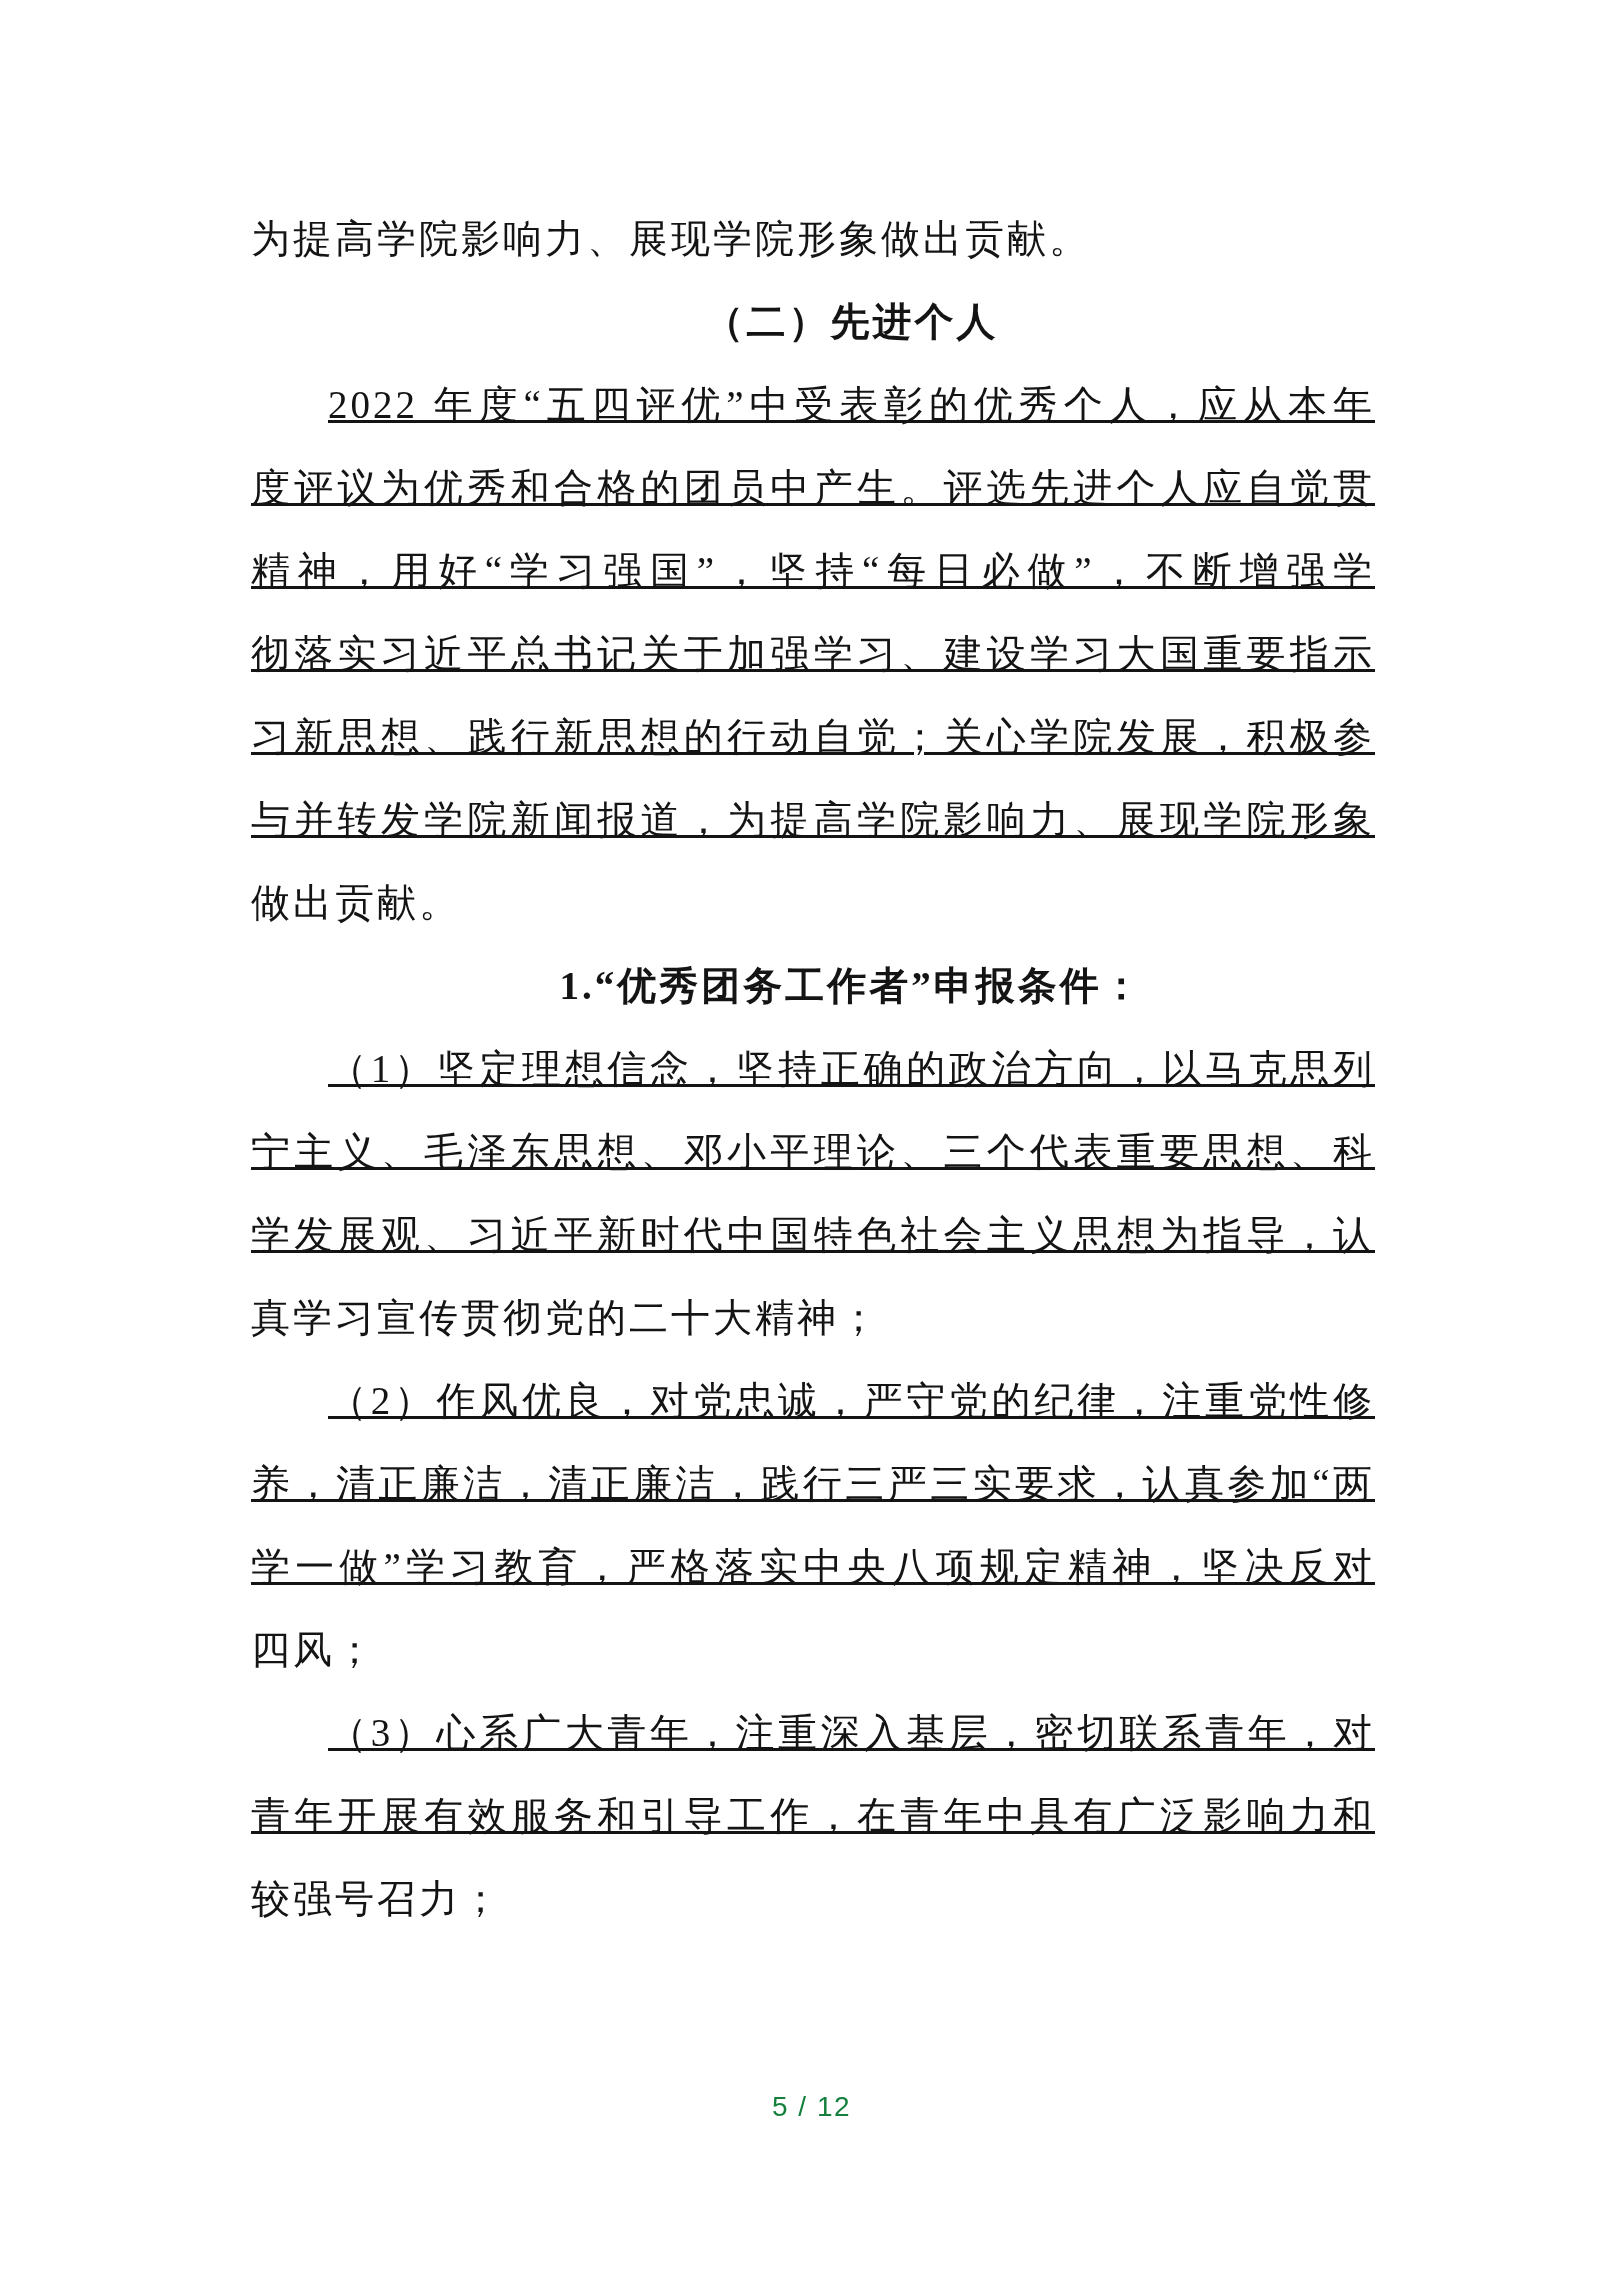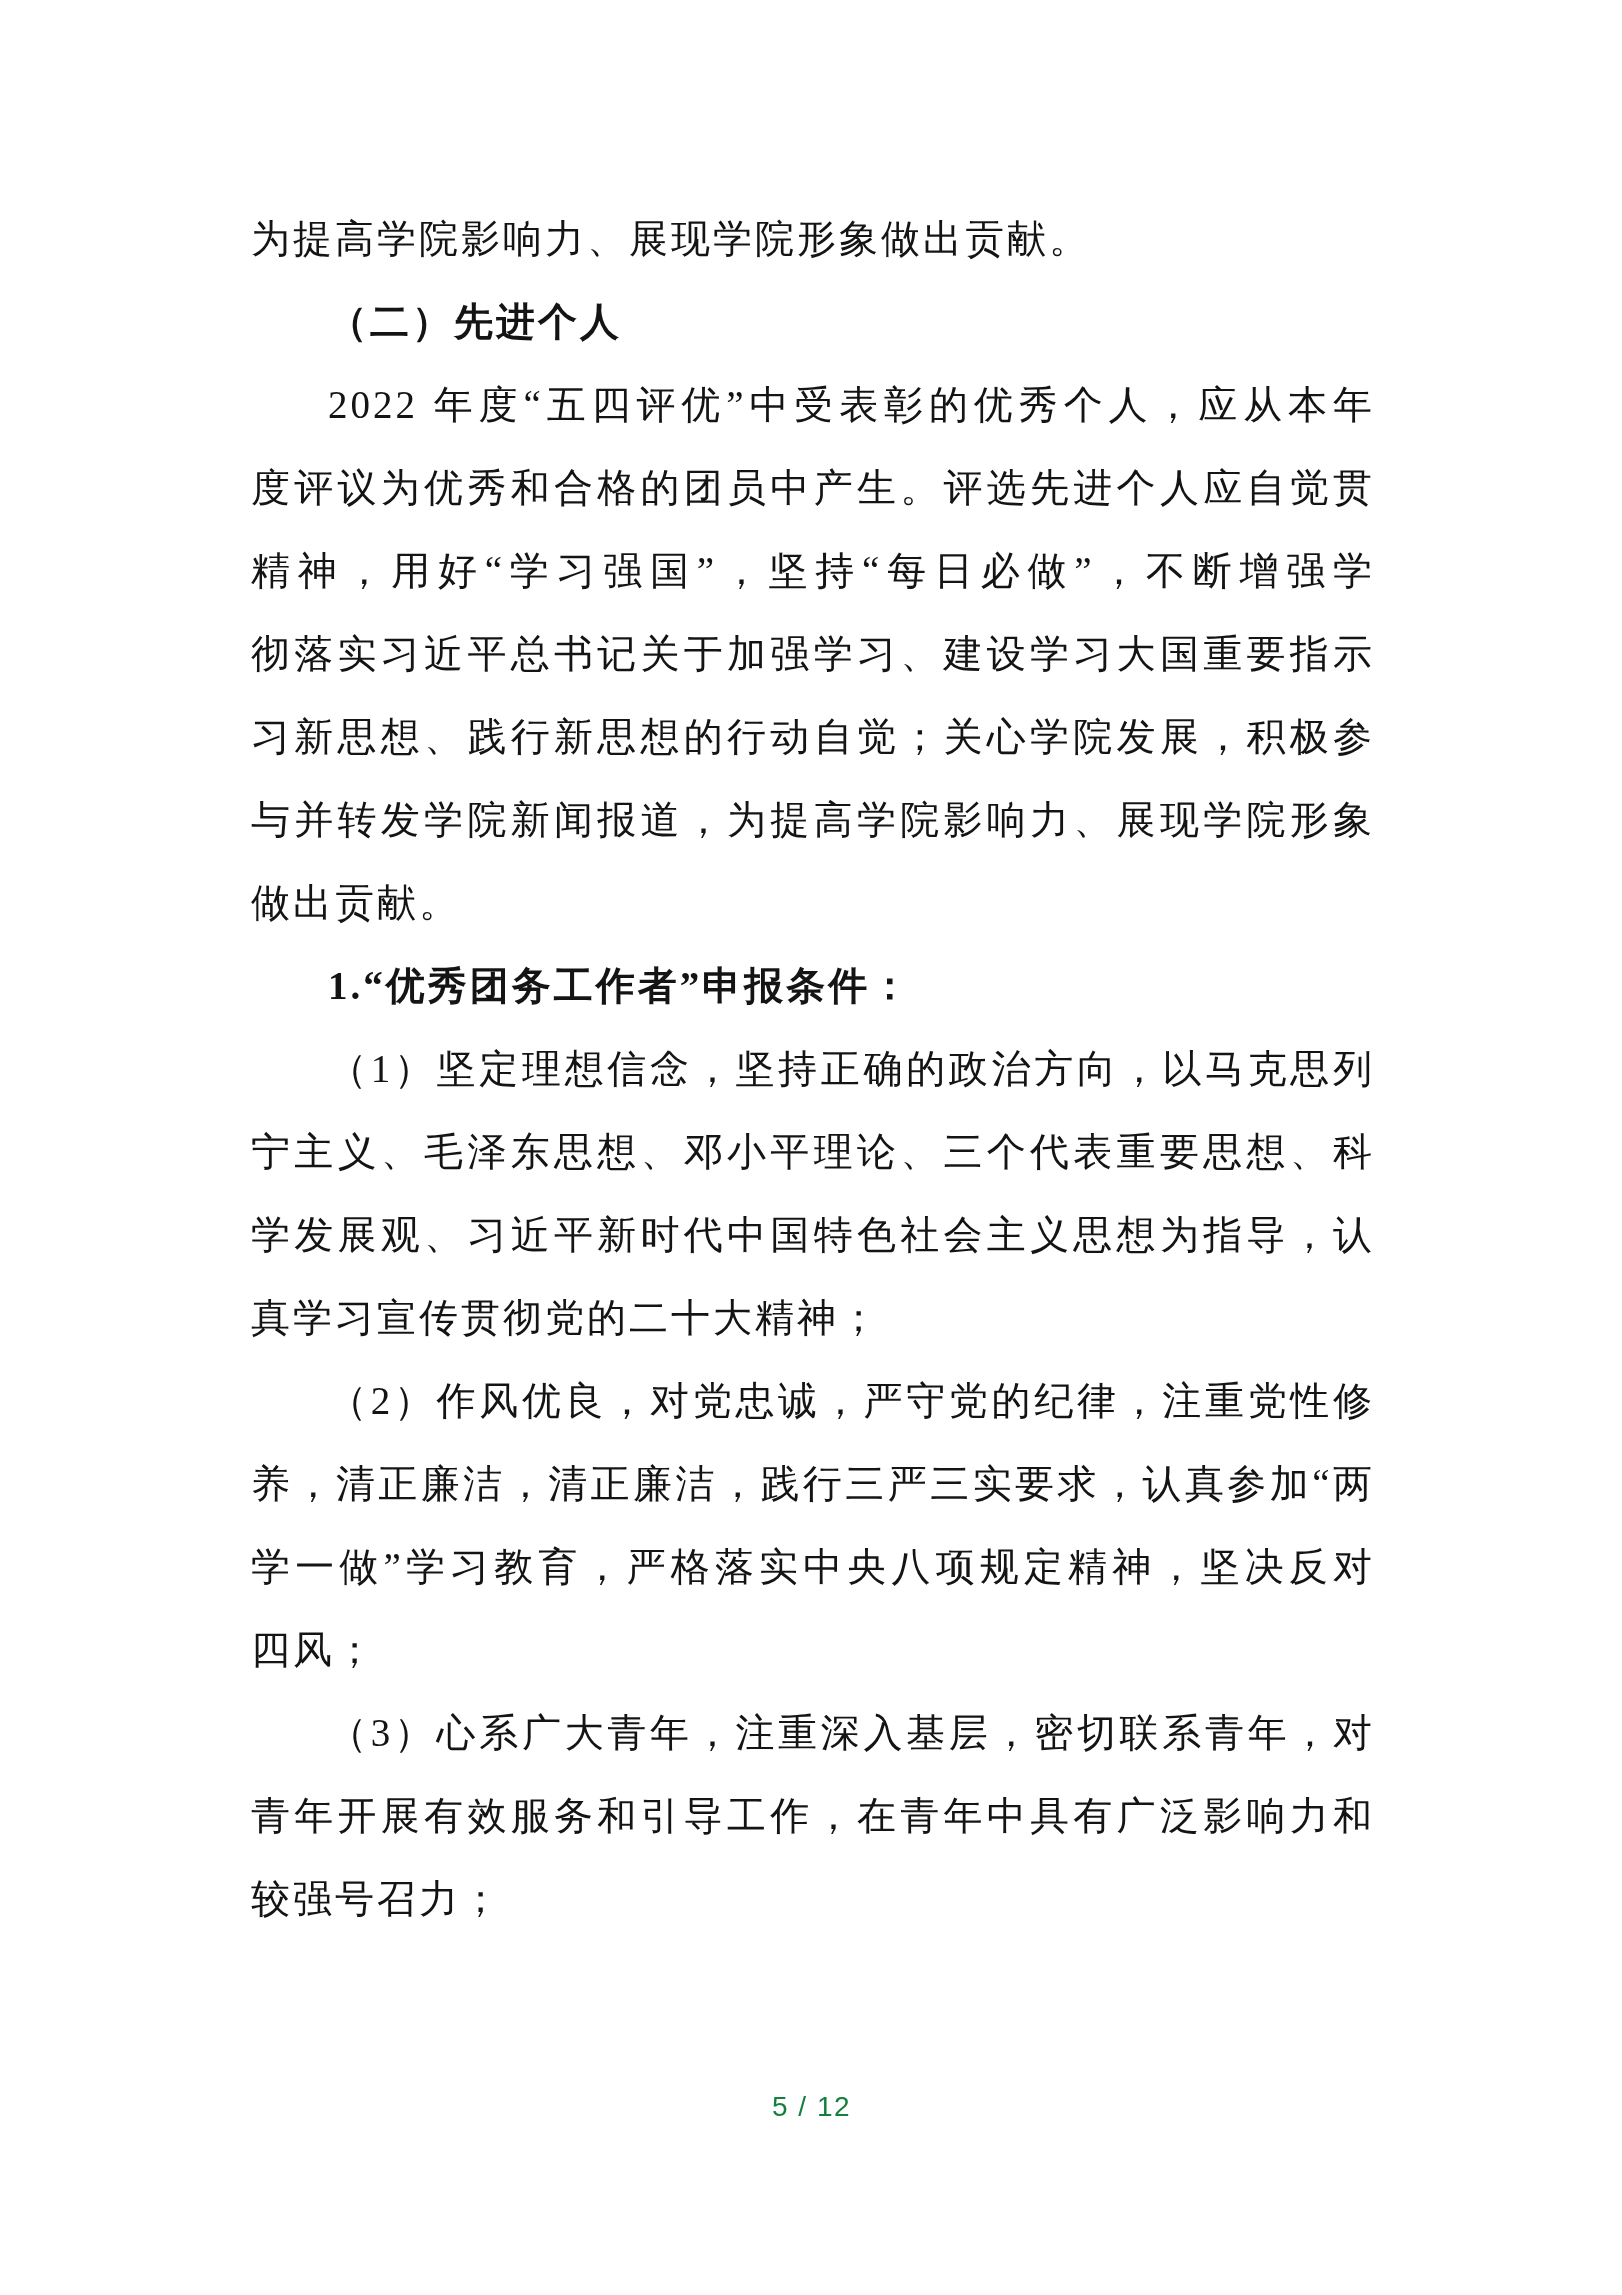--- a/index.html
+++ b/index.html
@@ -35,26 +35,28 @@
     line-height: 83px;
     font-size: 39px;
     letter-spacing: 3px;
     white-space: nowrap;
   }
   .line.fill {
     white-space: normal;
     word-break: break-all;
     text-align: justify;
     text-align-last: justify;
+    text-decoration: underline;
   }
   .line.indent {
     text-indent: 77px;
   }
   .line.bold {
     font-weight: 700;
+    text-align: center;
   }
   .page-footer {
     position: absolute;
     left: 0;
     top: 2087px;
     width: 1623px;
     text-align: center;
     font-family: "Liberation Sans", "DejaVu Sans", sans-serif;
     font-size: 28px;
     line-height: 39px;

